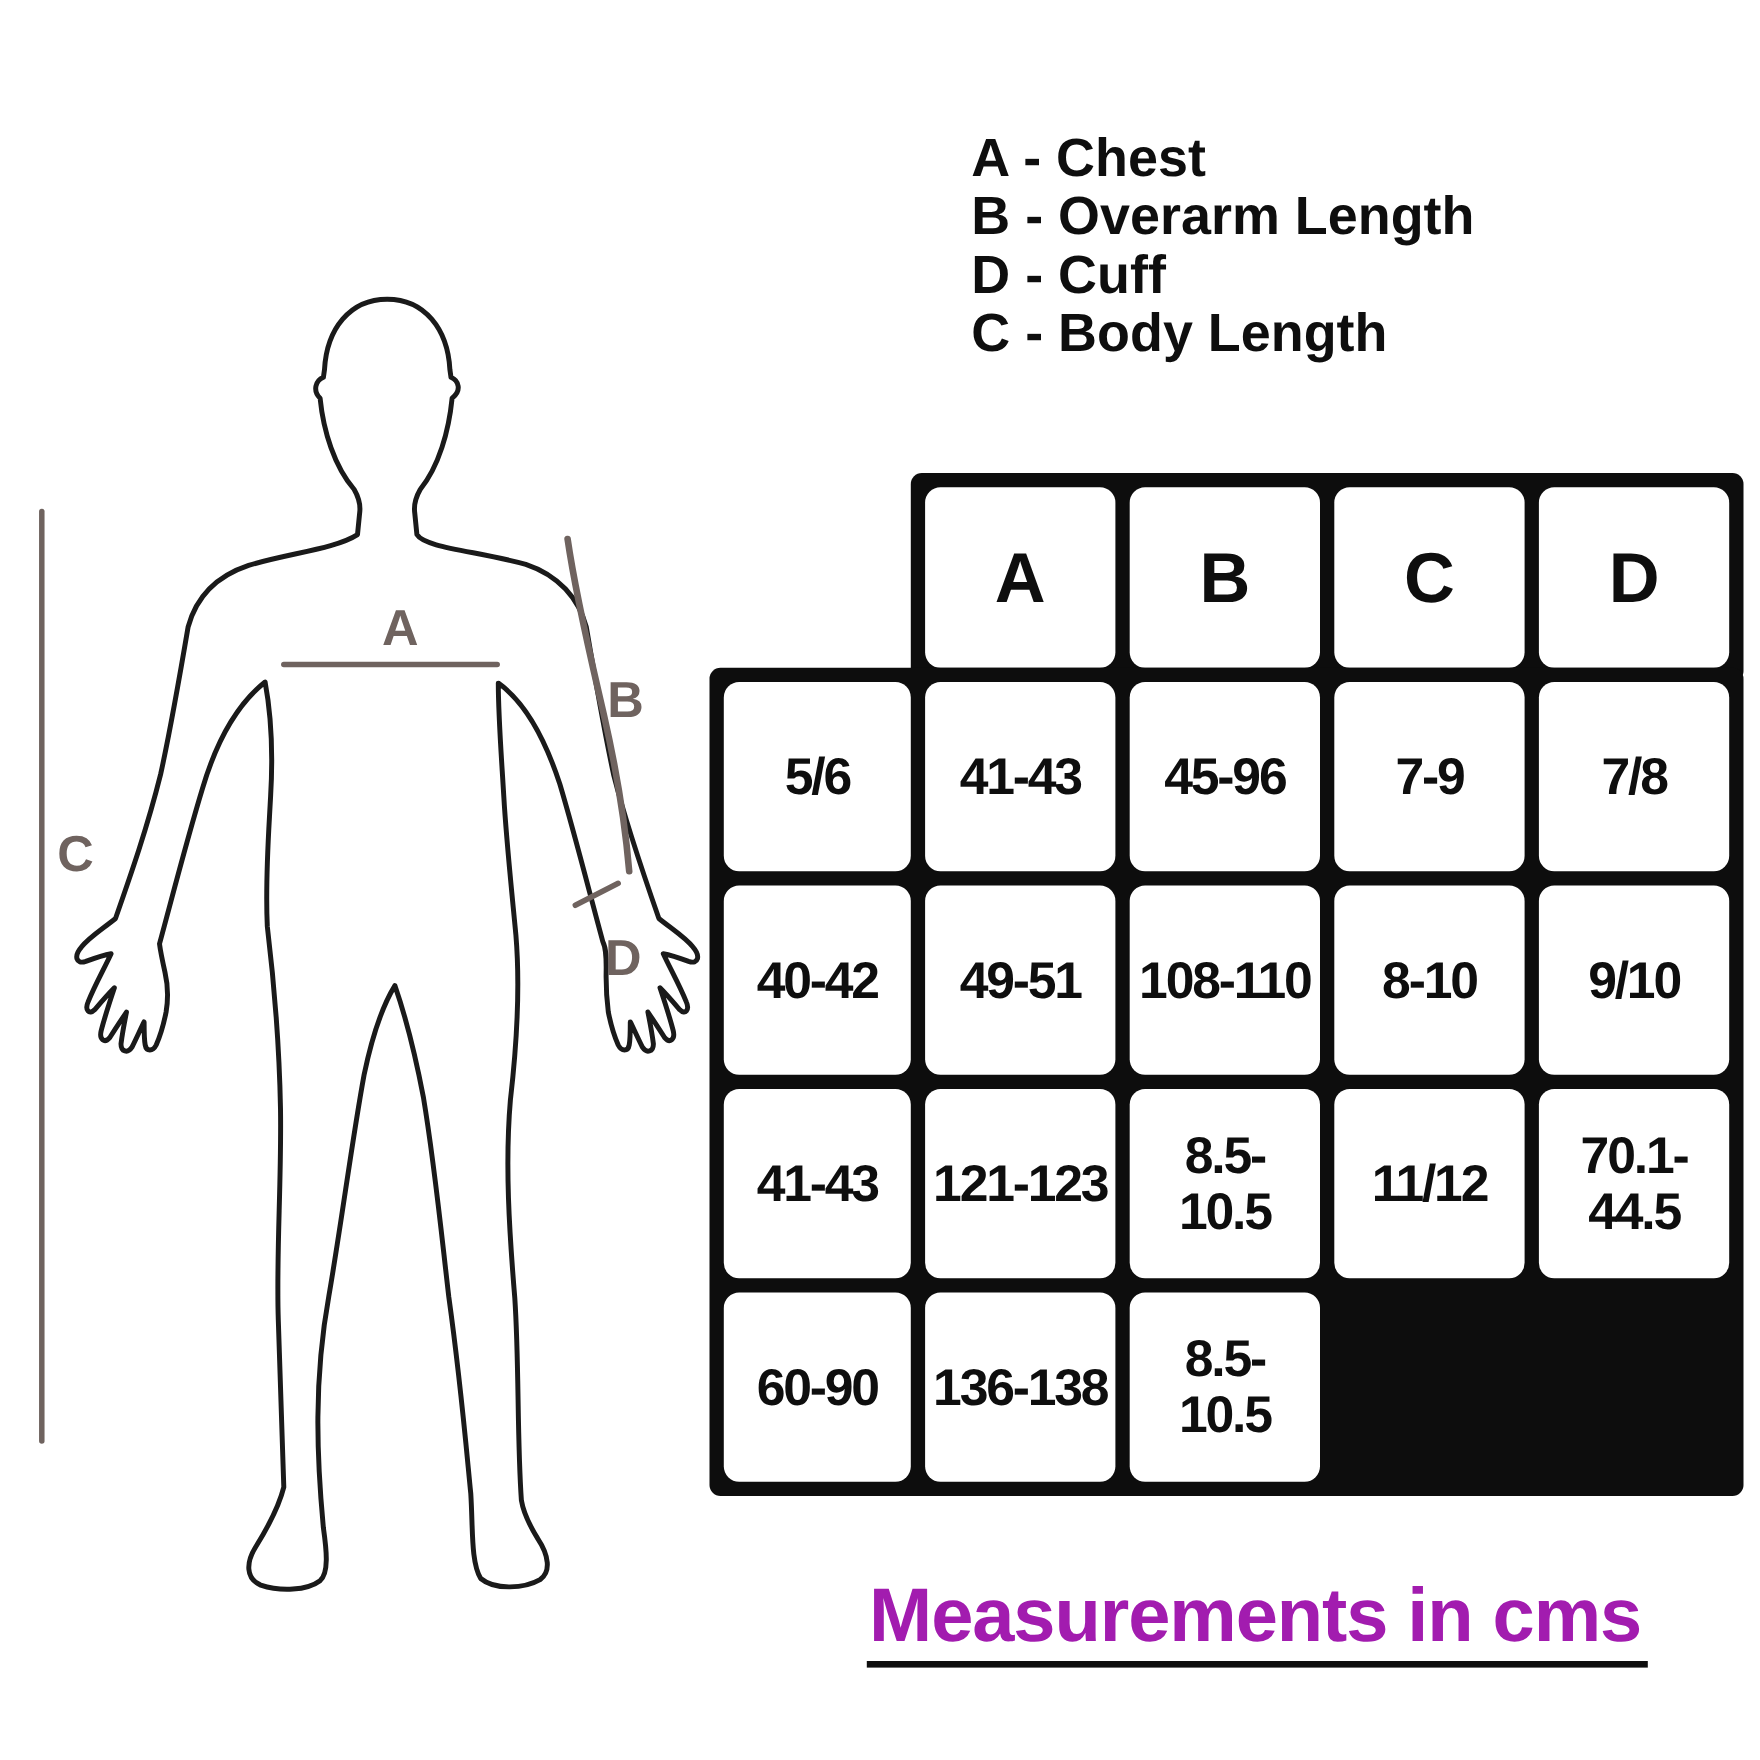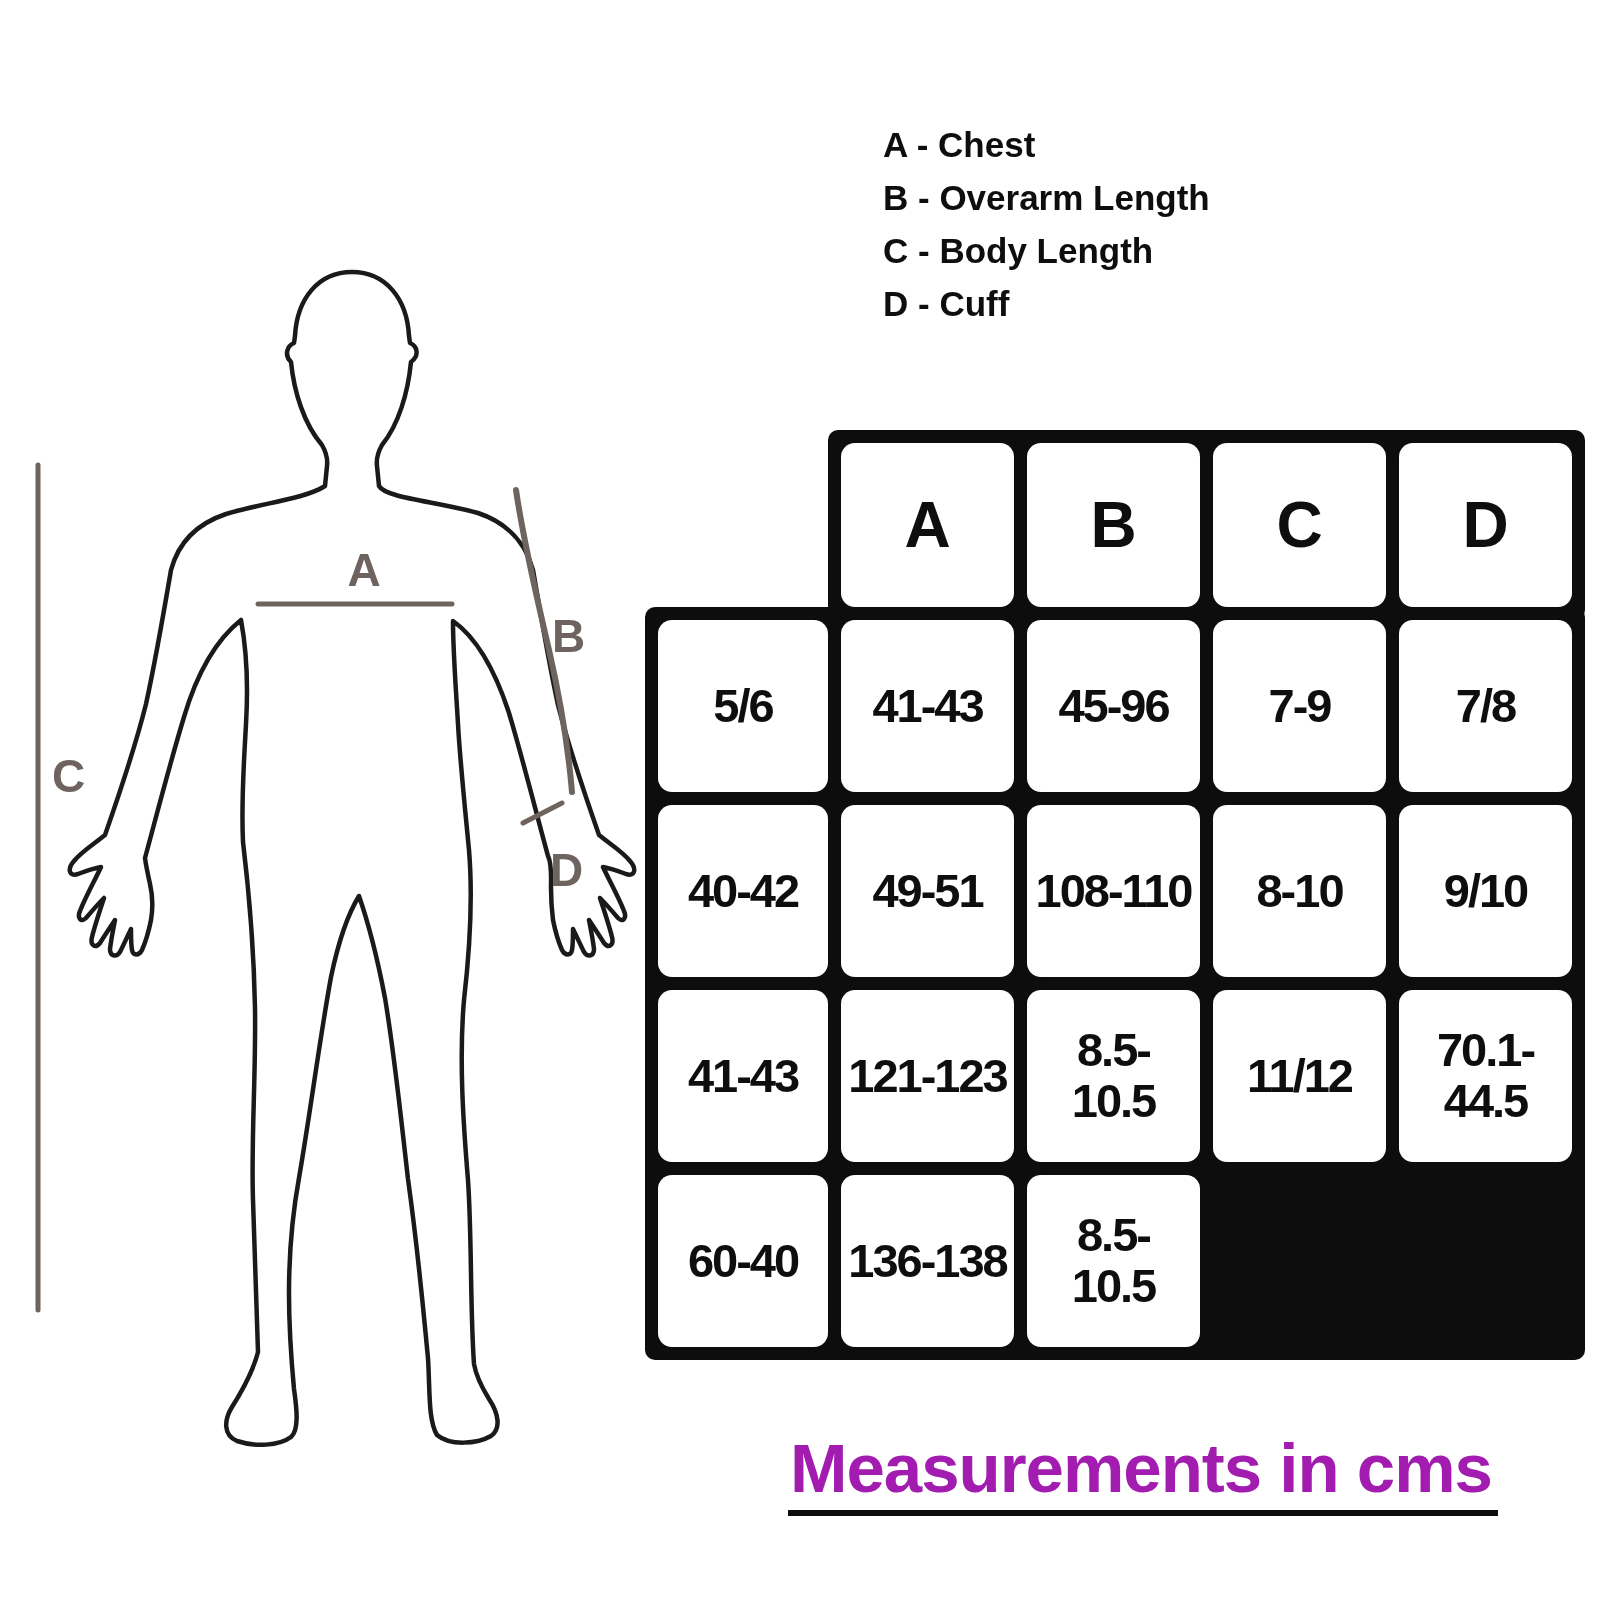--- a/index.html
+++ b/index.html
@@ -3,21 +3,21 @@
 <meta charset="utf-8">
 <style>
   html,body{margin:0;padding:0;background:#ffffff;}
   .canvas{
     position:relative;width:1600px;height:1600px;background:#ffffff;
     font-family:"Liberation Sans",sans-serif;overflow:hidden;
   }
   
   .legend{
     position:absolute;left:883px;top:118px;
-    font-size:35px;font-weight:bold;color:#0e0e0e;line-height:53px;
+    font-size:49px;font-weight:bold;color:#0e0e0e;line-height:53px;
     white-space:nowrap;
   }
   
   .figure-svg{position:absolute;left:0;top:0;width:1600px;height:1600px;pointer-events:none;}
   
   .tbl-header{
     position:absolute;left:828px;top:430px;width:757px;height:190px;
     background:#0d0d0d;border-radius:10px;padding:13px;box-sizing:border-box;
     display:grid;grid-template-columns:repeat(4,1fr);gap:13px;
   }
@@ -118,22 +118,22 @@
 
     <text class="ann-label" x="364" y="586" text-anchor="middle">A</text>
     <text class="ann-label" x="552" y="652">B</text>
     <text class="ann-label" x="52" y="792">C</text>
     <text class="ann-label" x="550" y="886">D</text>
   </svg>
 
   <div class="legend">
     <div>A - Chest</div>
     <div>B - Overarm Length</div>
+    <div>D - Cuff</div>
     <div>C - Body Length</div>
-    <div>D - Cuff</div>
   </div>
 
   <div class="tbl-header">
     <div class="cell hdr">A</div>
     <div class="cell hdr">B</div>
     <div class="cell hdr">C</div>
     <div class="cell hdr">D</div>
   </div>
 
   <div class="tbl-body">
@@ -150,21 +150,21 @@
 
     <div class="cell val">9/10</div>
     <div class="cell val">41-43</div>
     <div class="cell val">121-123</div>
     <div class="cell val">8.5-
 10.5</div>
 
     <div class="cell val">11/12</div>
     <div class="cell val">70.1-
 44.5</div>
-    <div class="cell val">60-40</div>
+    <div class="cell val">60-90</div>
     <div class="cell val">136-138</div>
     <div class="cell val">8.5-
 10.5</div>
   </div>
 
   <div class="title">Measurements in cms</div>
 
 </div>
 
 </body></html>

